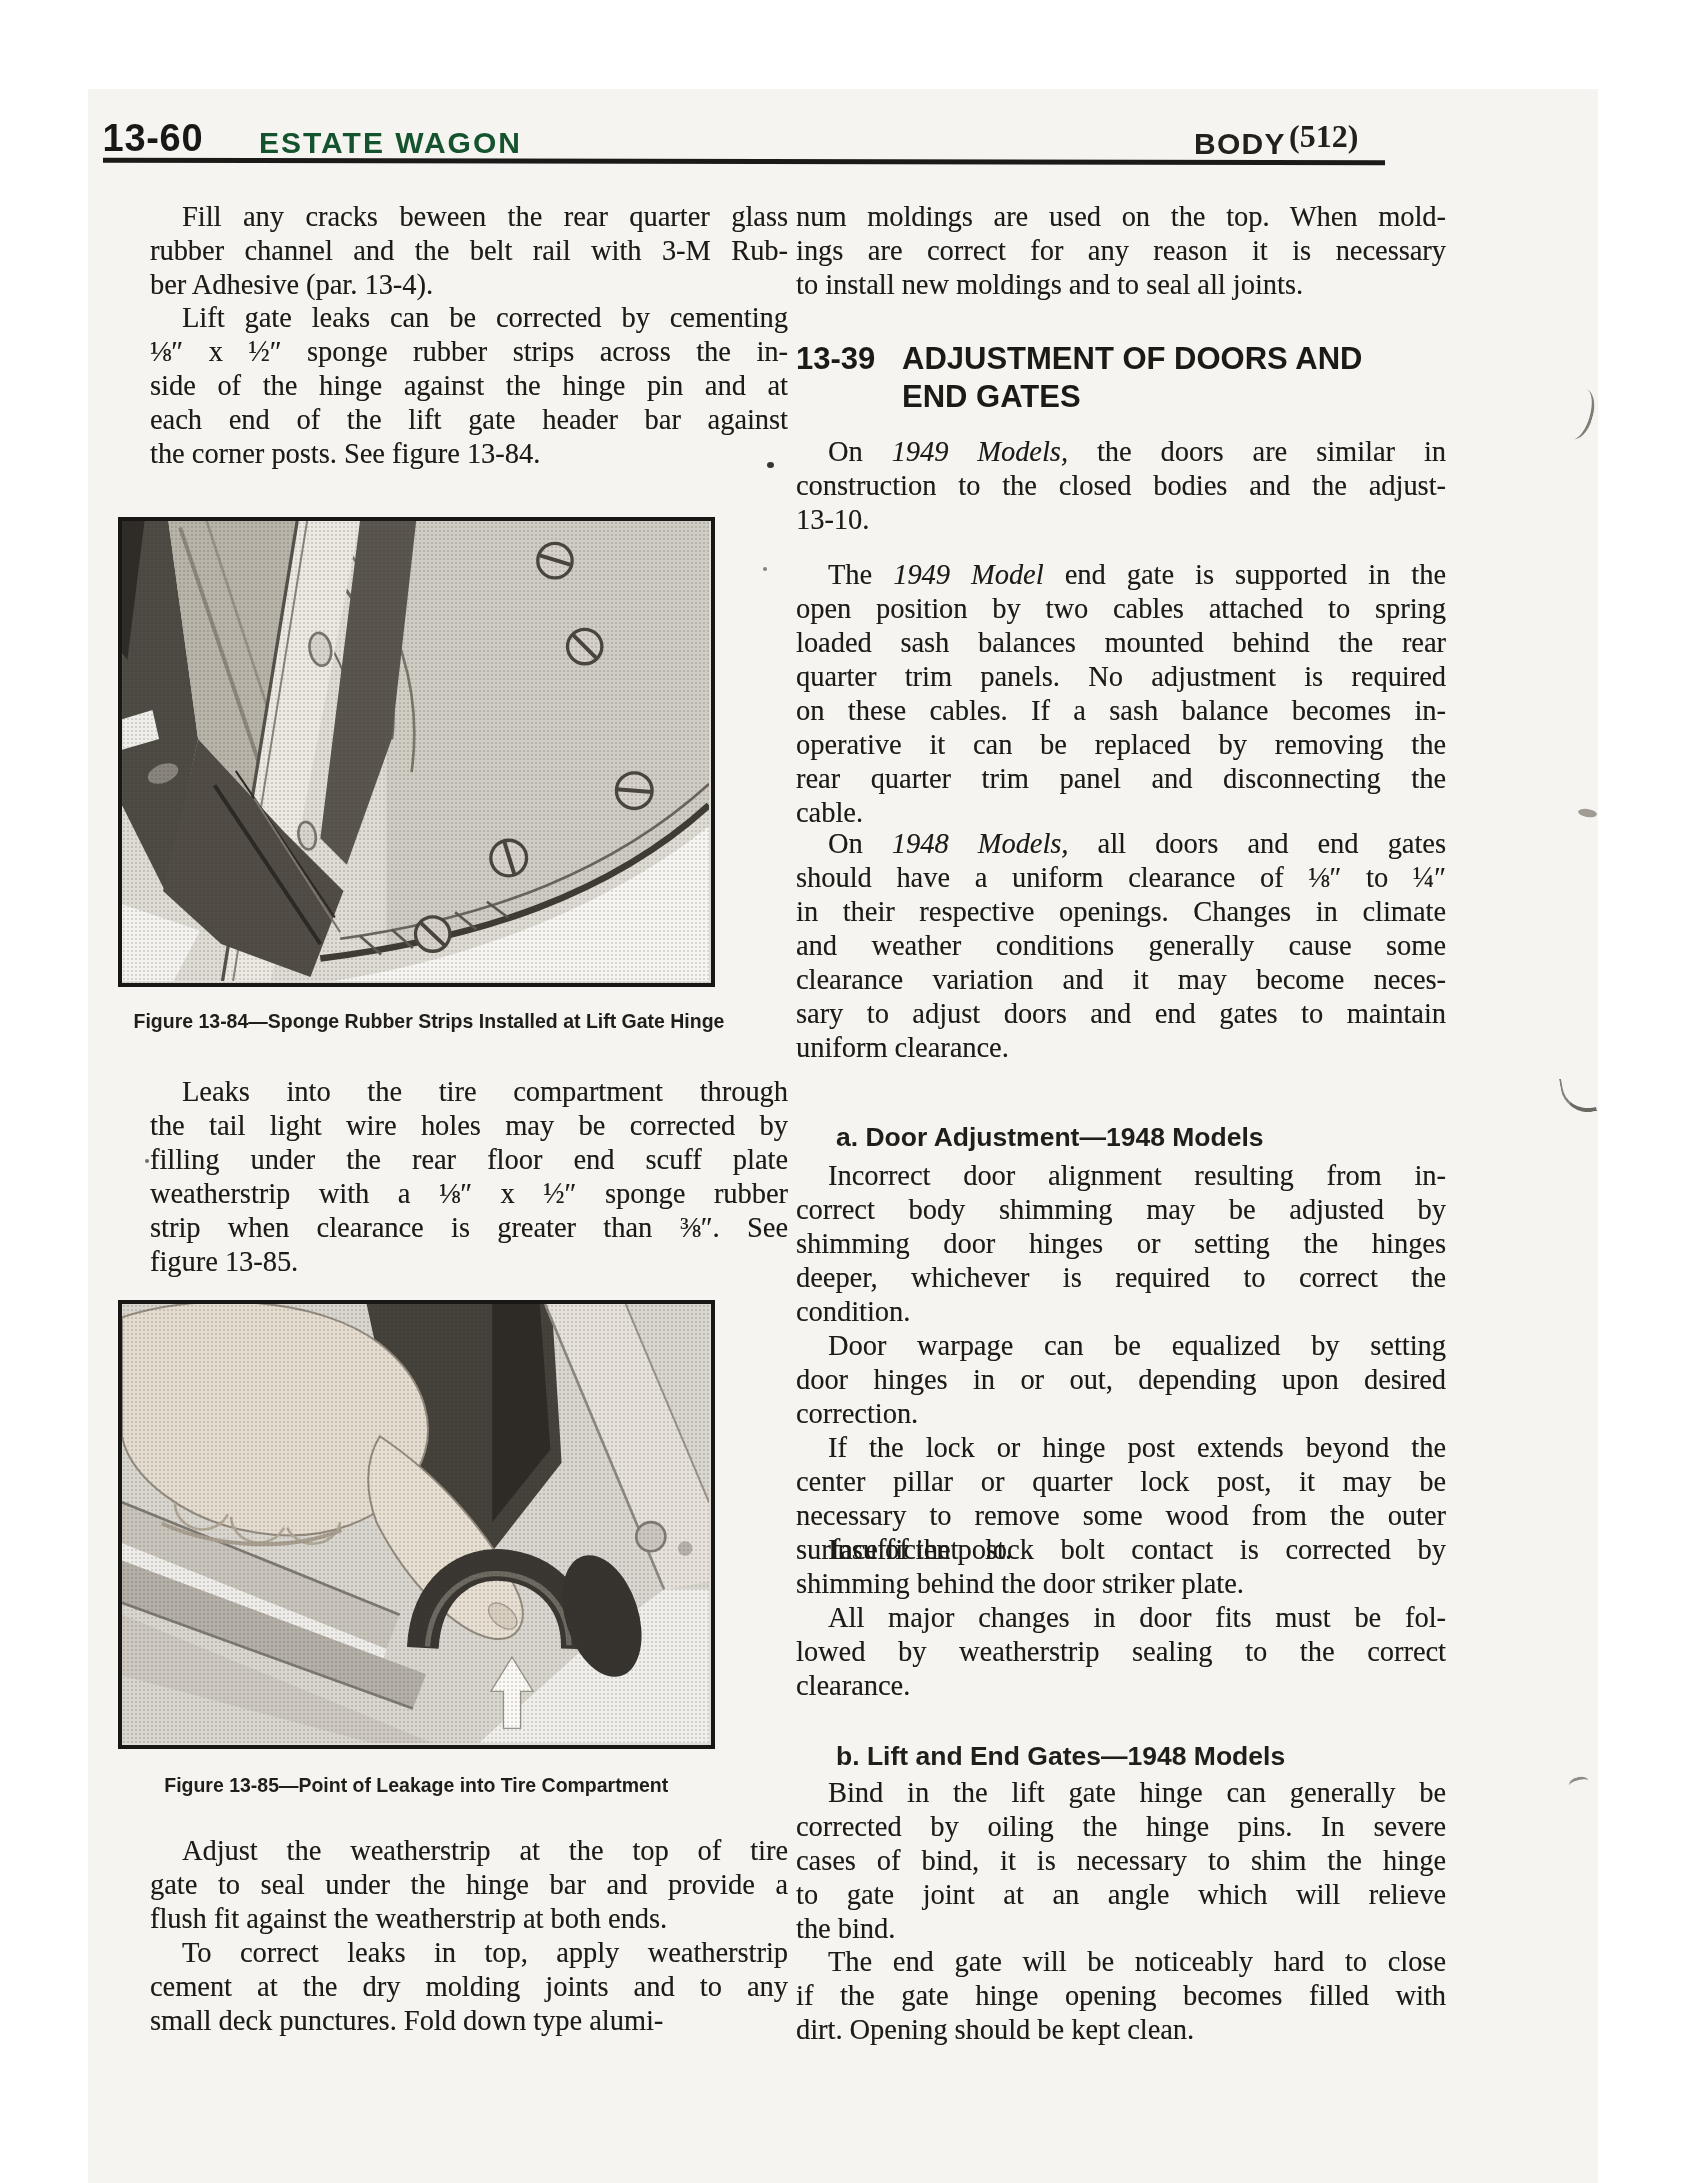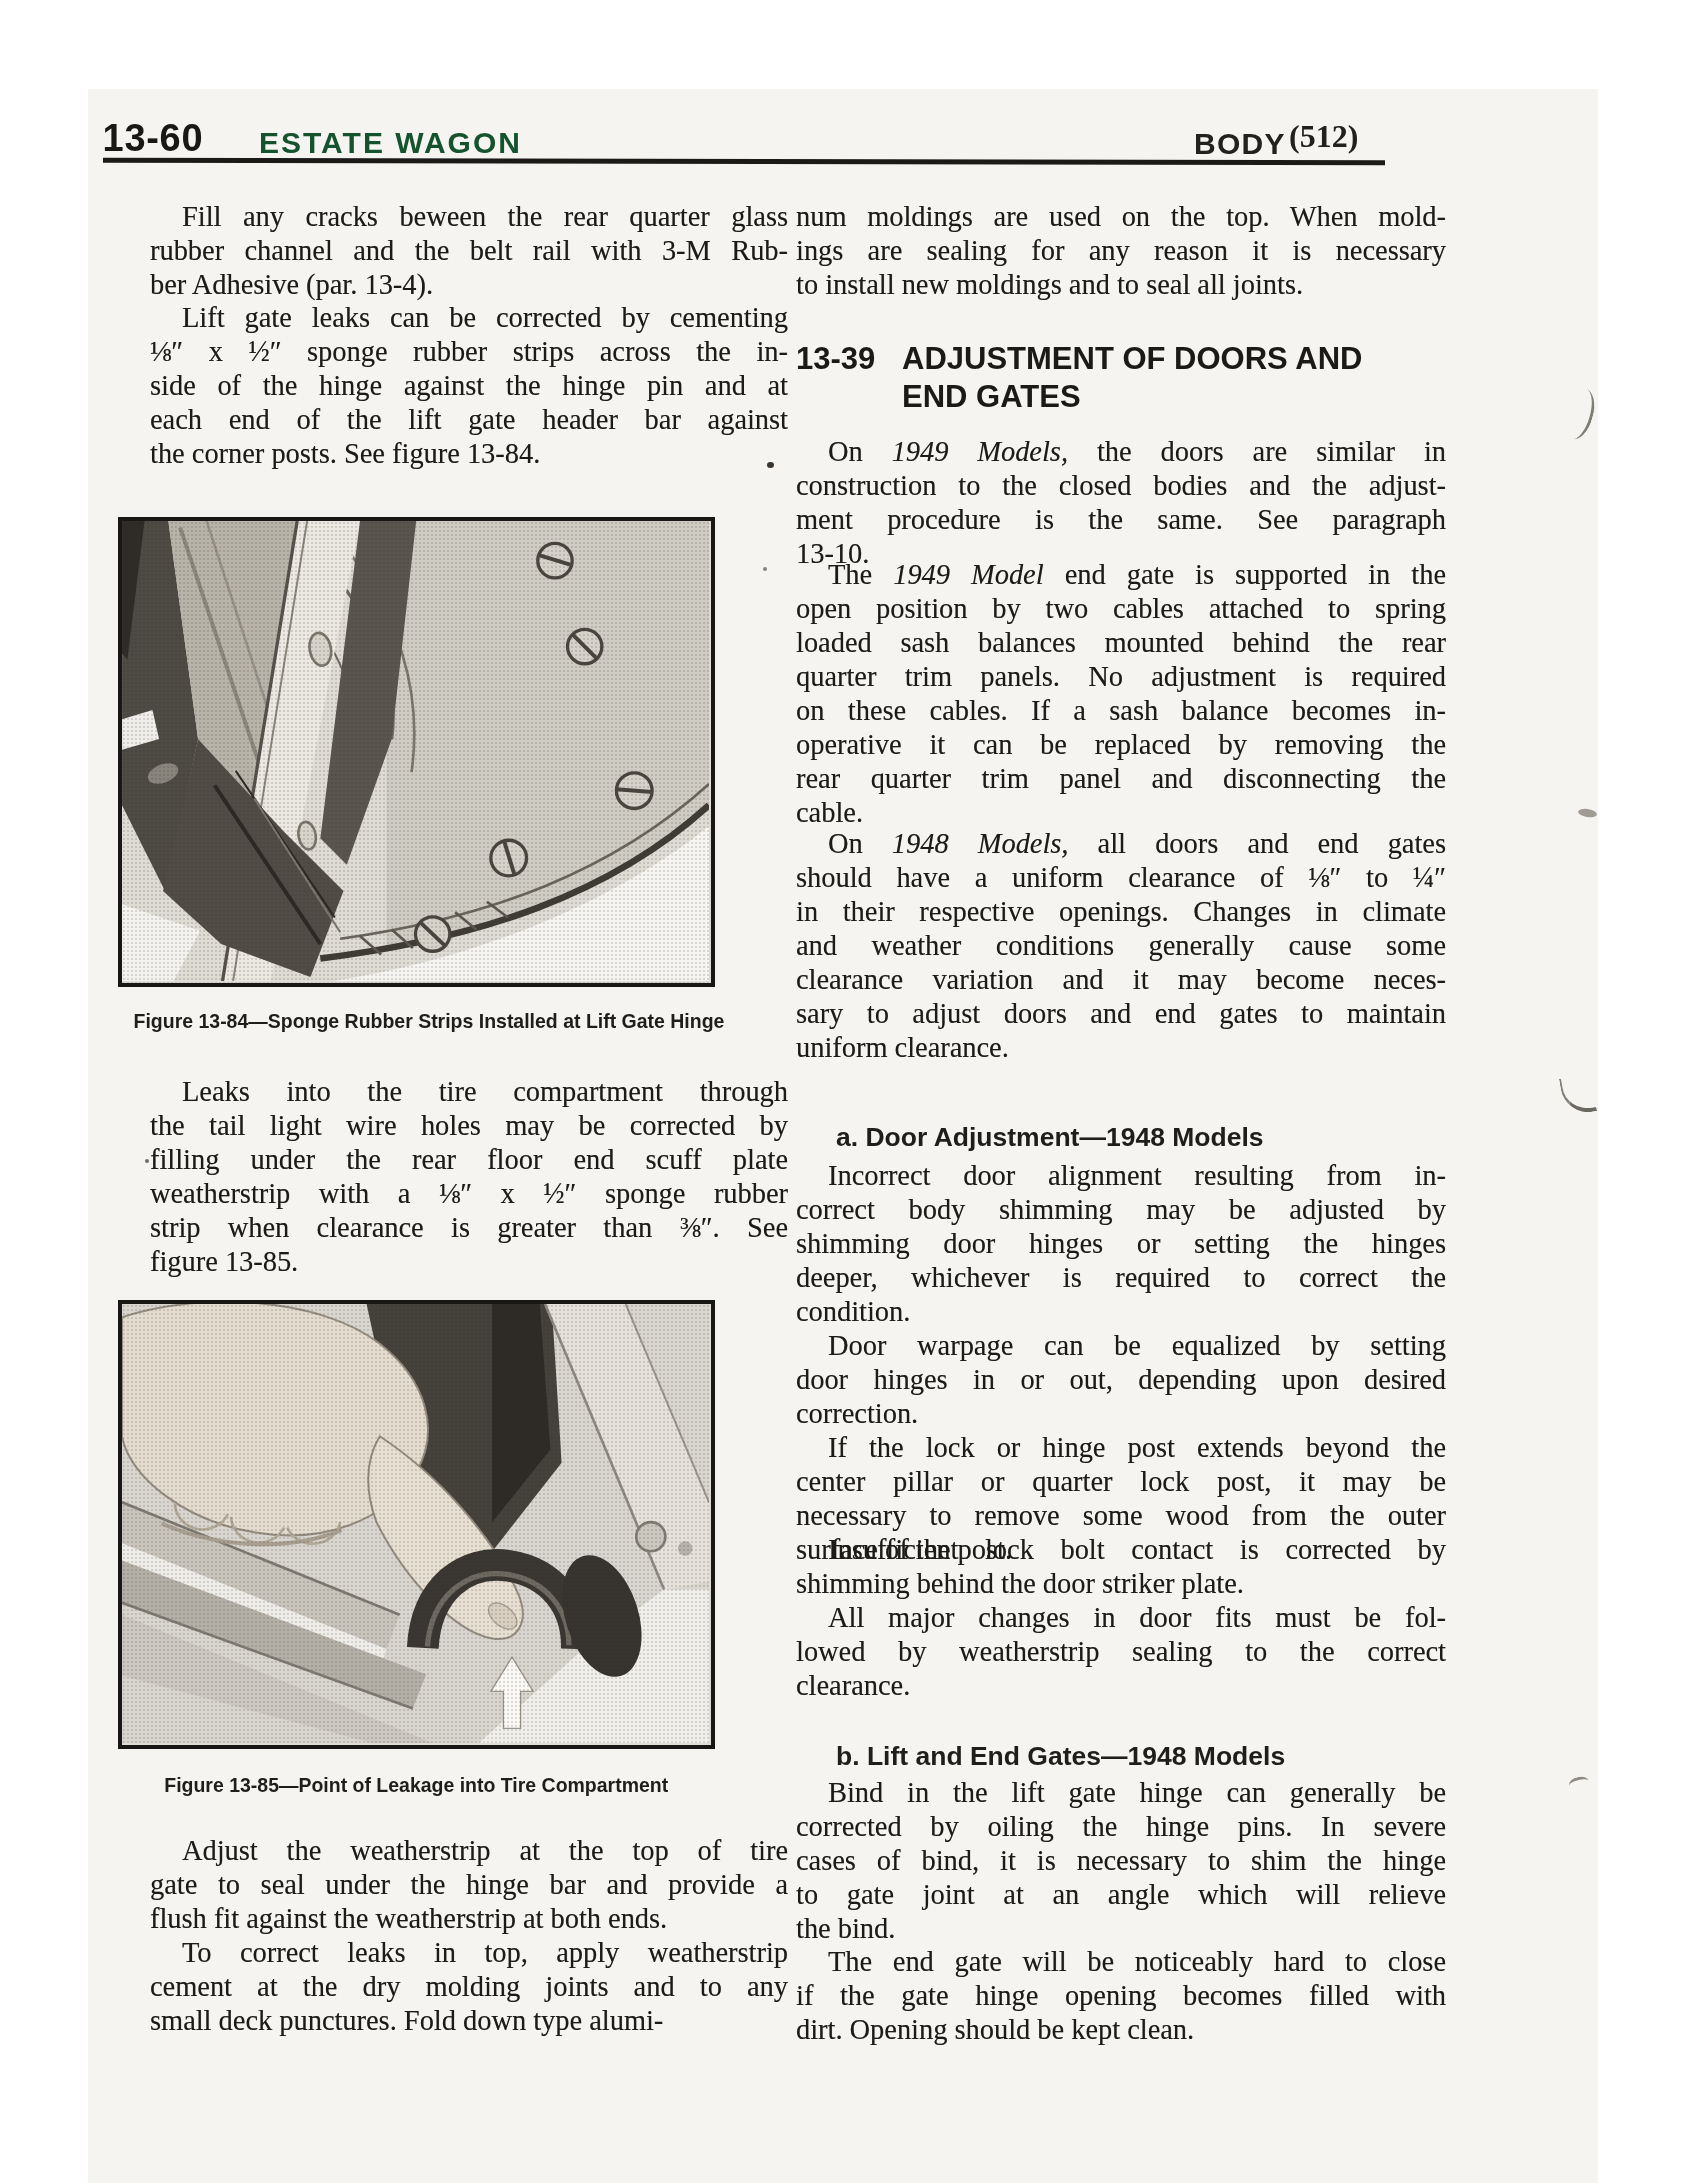--- a/index.html
+++ b/index.html
@@ -200,36 +200,35 @@
         <div class="tline tlast">flush fit against the weatherstrip at both ends.</div>
       </div>
     <div class="para col-l" style="top:1847px">
         <div class="tline tindent">To correct leaks in top, apply weatherstrip</div>
         <div class="tline">cement at the dry molding joints and to any</div>
         <div class="tline tlast">small deck punctures. Fold down type alumi-</div>
       </div>
 
     <div class="para col-r" style="top:111px">
         <div class="tline">num moldings are used on the top. When mold-</div>
-        <div class="tline">ings are sealing for any reason it is necessary</div>
+        <div class="tline">ings are correct for any reason it is necessary</div>
         <div class="tline tlast">to install new moldings and to seal all joints.</div>
       </div>
 
     <div class="h39">
       <span class="h39-num">13-39</span>
       <span class="h39-lines">
         <span>ADJUSTMENT OF DOORS AND</span><br>
         <span>END GATES</span>
       </span>
     </div>
 
     <div class="para col-r" style="top:346px">
         <div class="tline tindent">On <i>1949 Models,</i> the doors are similar in</div>
         <div class="tline">construction to the closed bodies and the adjust-</div>
-        <div class="tline">ment procedure is the same. See paragraph</div>
         <div class="tline tlast">13-10.</div>
       </div>
     <div class="para col-r" style="top:469px">
         <div class="tline tindent">The <i>1949 Model</i> end gate is supported in the</div>
         <div class="tline">open position by two cables attached to spring</div>
         <div class="tline">loaded sash balances mounted behind the rear</div>
         <div class="tline">quarter trim panels. No adjustment is required</div>
         <div class="tline">on these cables. If a sash balance becomes in-</div>
         <div class="tline">operative it can be replaced by removing the</div>
         <div class="tline">rear quarter trim panel and disconnecting the</div>

